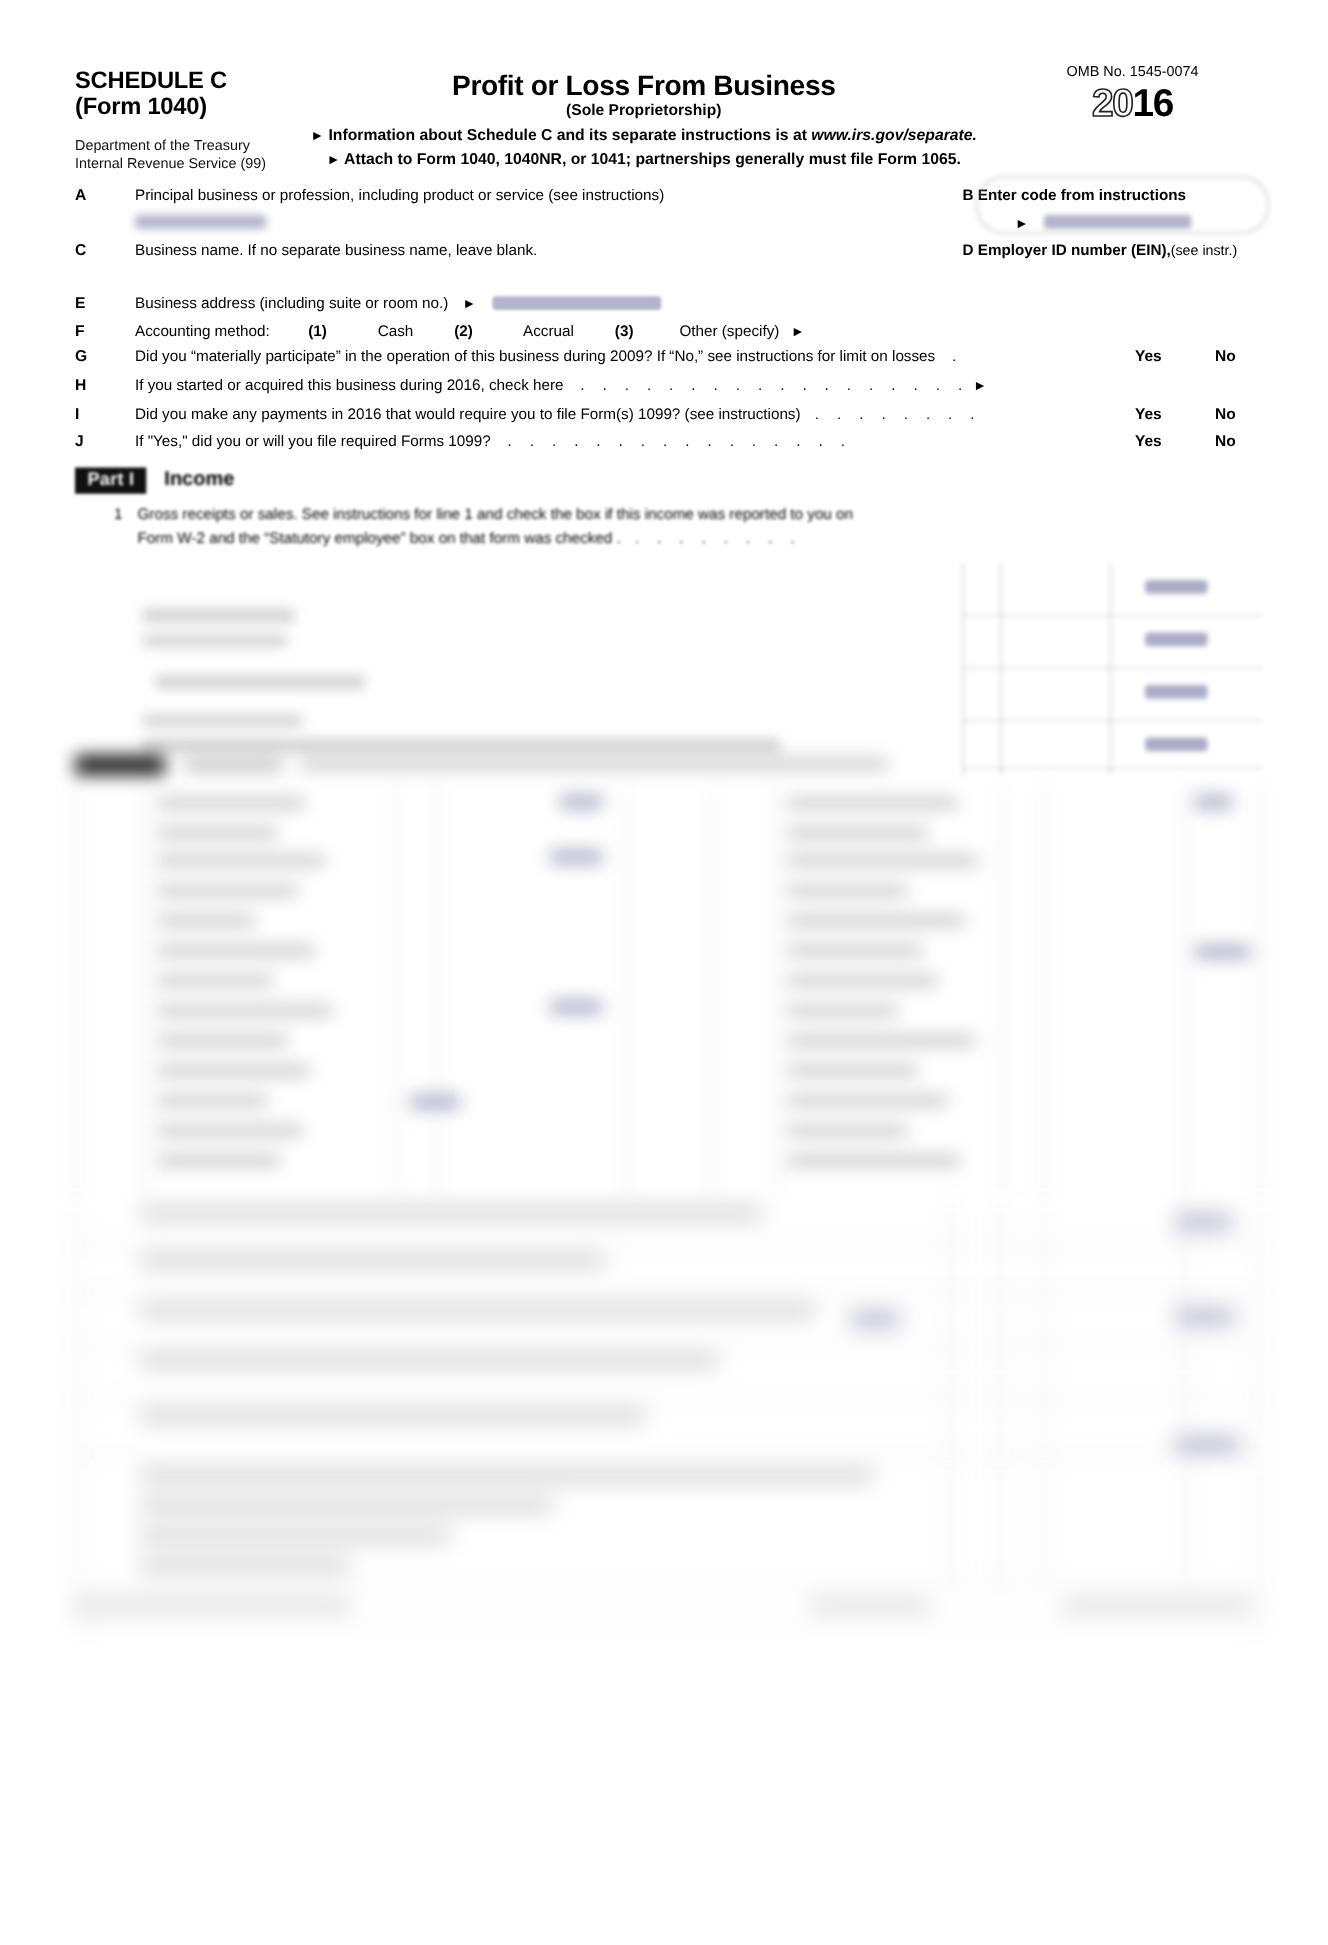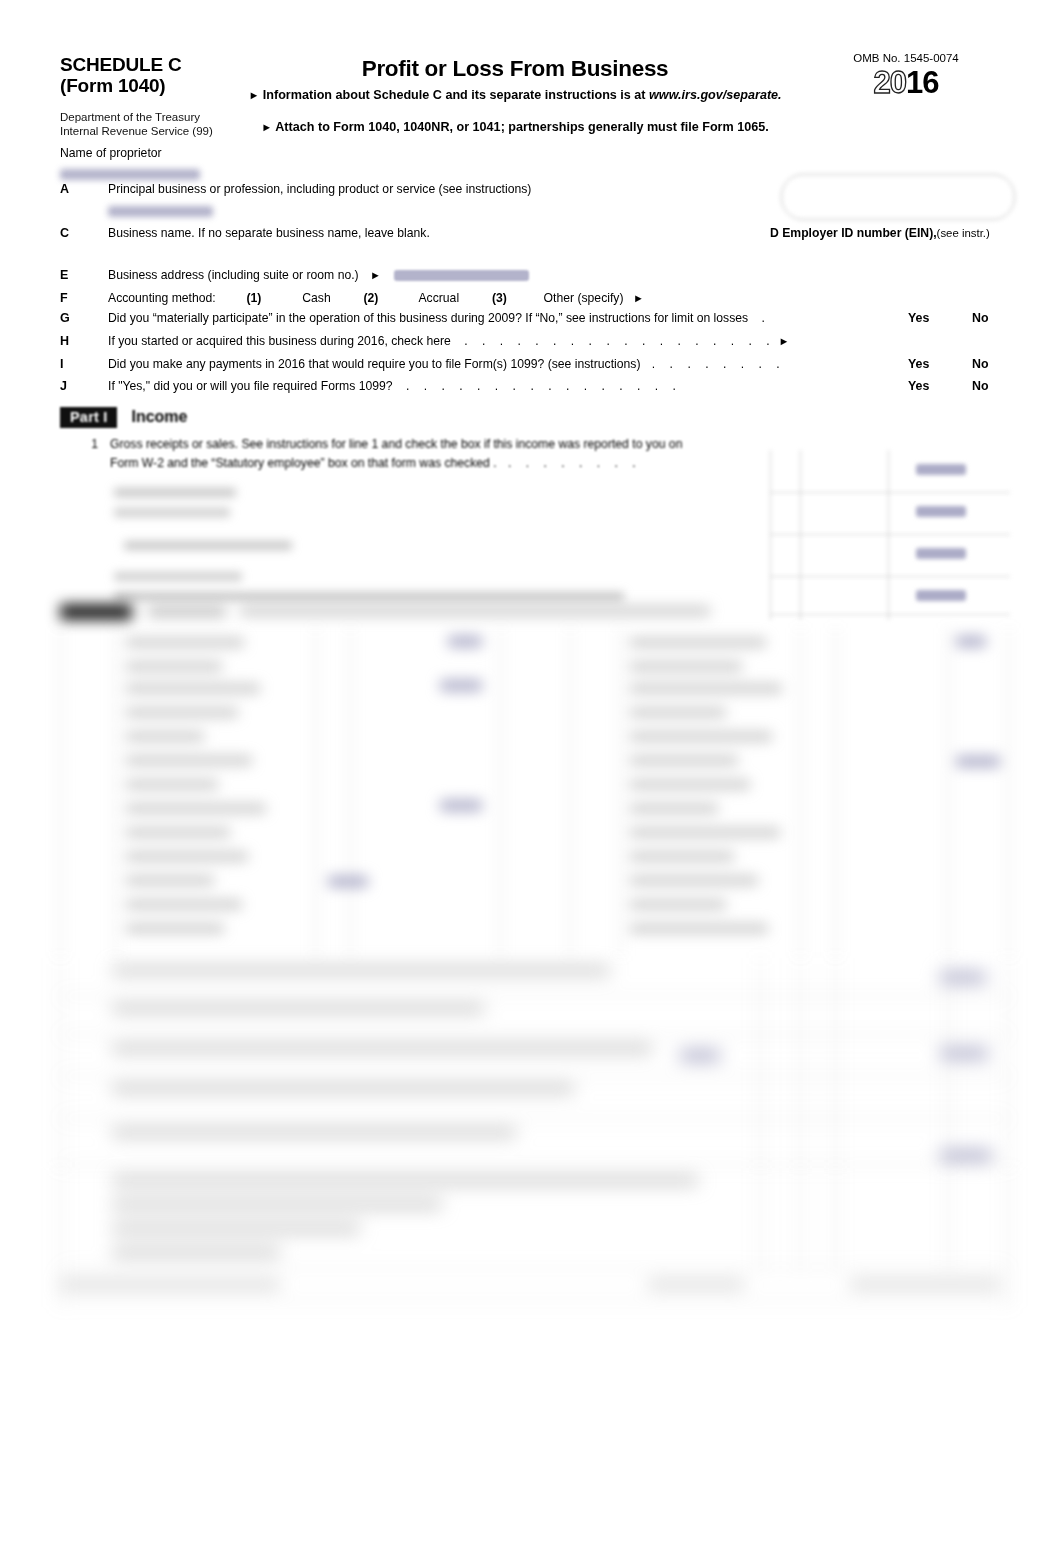--- a/index.html
+++ b/index.html
@@ -9,21 +9,21 @@
 
   
   .hdr{display:flex;align-items:stretch;}
   .hdr-left{width:168px;padding-top:4px;}
   .sch-title{font-size:19px;font-weight:bold;line-height:1.12;letter-spacing:-0.2px;}
   .dept{font-size:11.5px;line-height:1.22;margin-top:13px;color:#111;}
   .hdr-mid{flex:1;text-align:center;padding-top:6px;}
   .main-title{font-size:22.5px;font-weight:bold;letter-spacing:-0.3px;}
   .sub-title{font-size:12.5px;font-weight:bold;margin-top:-1px;}
   .arrow-line{font-size:12.6px;font-weight:bold;margin-top:6px;}
-  .arrow-line.second{margin-top:18px;}
+  .arrow-line.second{margin-top:5px;}
   .ital{font-style:italic;}
   .hdr-right{width:208px;text-align:center;padding-top:2px;}
   .omb{font-size:11.5px;}
   .yearrow{font-size:31px;font-weight:bold;line-height:1;margin-top:3px;letter-spacing:-1px;text-align:center;}
   .yr-outline{color:#fff;-webkit-text-stroke:1.3px #222;text-stroke:1.3px #222;}
   .attach{font-size:11.5px;margin-top:4px;line-height:1.25;}
   .seqno{font-size:15px;font-weight:bold;}
   .lbl{font-size:12.2px;}
   .lbl-b{font-size:12.2px;font-weight:bold;}
 
@@ -83,55 +83,60 @@
           <div>(Form 1040)</div>
         </div>
         <div class="dept">
           <div>Department of the Treasury</div>
           <div>Internal Revenue Service (99)</div>
         </div>
       </div>
 
       <div class="hdr-mid">
         <div class="main-title">Profit or Loss From Business</div>
+        <div class="sub-title">(Sole Proprietorship)</div>
         <div class="arrow-line">
           <span class="tri">►</span>
           <span>Information about Schedule C and its separate instructions is at </span><span class="ital">www.irs.gov/separate.</span>
         </div>
         <div class="arrow-line second">
           <span class="tri">►</span>
           <span>Attach to Form 1040, 1040NR, or 1041; partnerships generally must file Form 1065.</span>
         </div>
       </div>
 
       <div class="hdr-right">
         <div class="omb">OMB No. 1545-0074</div>
         <div class="yearrow">
           <span class="yr-outline">20</span><span>16</span>
         </div>
       </div>
     </div>
 
     <div class="namerow" style="margin-top:8px;">
-      <div class="namecell">
-        <div class="lbl">Name of proprietor</div>
-        <div style="margin-top:5px;height:14px;">
-          <span class="redact r1"></span>
-        </div>
-      </div>
     </div>
 
     <div style="position:relative;margin-top:3px;">
       <div style="display:flex;">
         <div style="flex:1;">
           <div class="lbl">
             <span class="ltr">A</span><span>Principal business or profession, including product or service (see instructions)</span>
           </div>
           <div style="margin-top:6px;height:14px;padding-left:48px;">
             <span class="redact r2"></span>
+          </div>
+        </div>
+        <div style="width:240px;padding-left:22px;position:relative;">
+          <div class="lbl-b">
+            <span style="font-weight:bold;">B</span>
+            <span>Enter code from instructions</span>
+          </div>
+          <div style="margin-top:6px;height:14px;padding-left:42px;">
+            <span class="tri">►</span>
+            <span class="redact r6 b2" style="margin-left:8px;"></span>
           </div>
         </div>
       </div>
 
       <div style="position:absolute;right:-5px;top:-8px;width:232px;height:44px;border:1.5px solid #bdbdbd;border-radius:22px;filter:blur(2px);pointer-events:none;"></div>
     </div>
 
     <div style="display:flex;margin-top:10px;">
       <div style="flex:1;">
         <div class="lbl">

